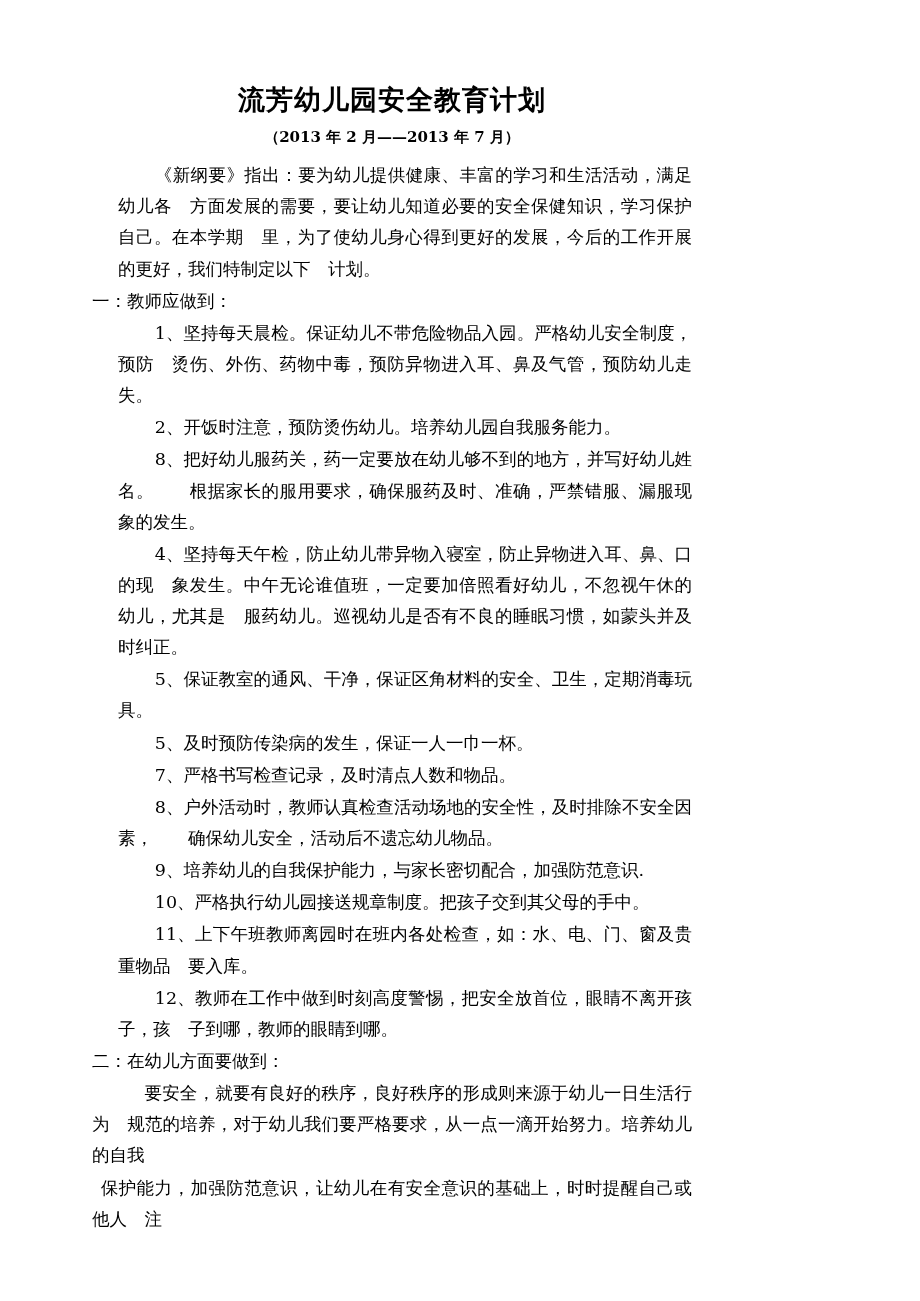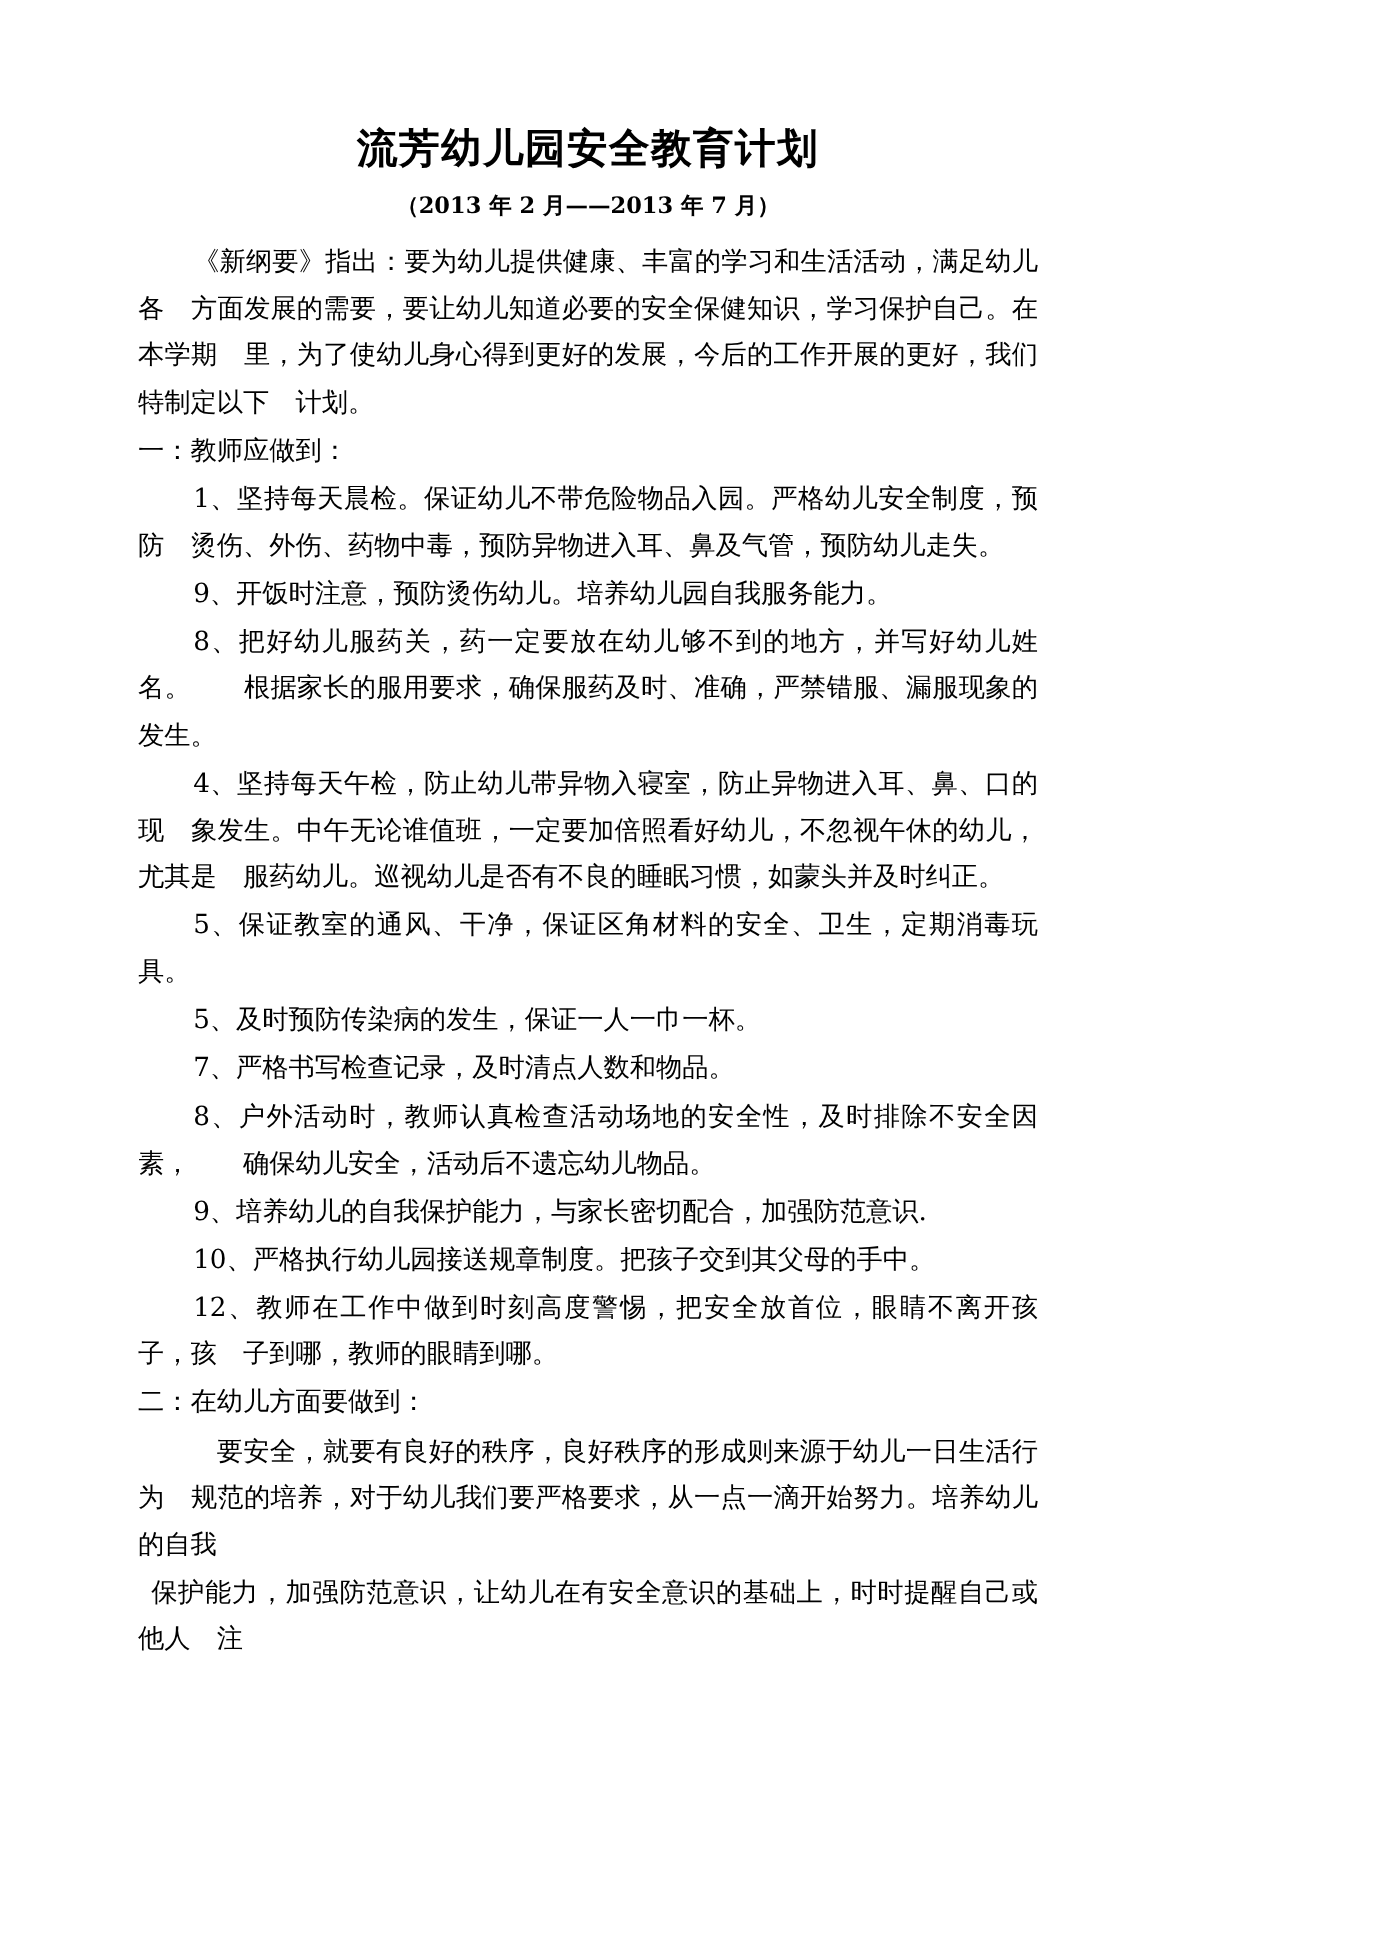--- a/index.html
+++ b/index.html
@@ -38,20 +38,21 @@
   }
   .para {
     font-size: 17.5px;
     line-height: 1.78;
     text-align: justify;
     text-justify: inter-ideograph;
     margin: 0 0 1px 0;
   }
   .indent2 {
     text-indent: 2.1em;
+    margin-left: 26px;
   }
   .noindent {
     text-indent: 0;
   }
   .indent3 {
     text-indent: 3em;
   }
   .indent-half {
     text-indent: 0.5em;
   }
@@ -59,27 +60,28 @@
 </head>
 <body>
 
 <div class="page">
   <h1 class="doc-title">流芳幼儿园安全教育计划</h1>
   <div class="doc-subtitle">（2013 年 2 月——2013 年 7 月）</div>
   <div class="body-text">
     <p class="para indent2">《新纲要》指出：要为幼儿提供健康、丰富的学习和生活活动，满足幼儿各　方面发展的需要，要让幼儿知道必要的安全保健知识，学习保护自己。在本学期　里，为了使幼儿身心得到更好的发展，今后的工作开展的更好，我们特制定以下　计划。</p>
     <p class="para noindent">一：教师应做到：</p>
     <p class="para indent2">1、坚持每天晨检。保证幼儿不带危险物品入园。严格幼儿安全制度，预防　烫伤、外伤、药物中毒，预防异物进入耳、鼻及气管，预防幼儿走失。</p>
-    <p class="para indent2">9、开饭时注意，预防烫伤幼儿。培养幼儿园自我服务能力。</p>
+    <p class="para indent2">2、开饭时注意，预防烫伤幼儿。培养幼儿园自我服务能力。</p>
     <p class="para indent2">8、把好幼儿服药关，药一定要放在幼儿够不到的地方，并写好幼儿姓名。　　根据家长的服用要求，确保服药及时、准确，严禁错服、漏服现象的发生。</p>
     <p class="para indent2">4、坚持每天午检，防止幼儿带异物入寝室，防止异物进入耳、鼻、口的现　象发生。中午无论谁值班，一定要加倍照看好幼儿，不忽视午休的幼儿，尤其是　服药幼儿。巡视幼儿是否有不良的睡眠习惯，如蒙头并及时纠正。</p>
     <p class="para indent2">5、保证教室的通风、干净，保证区角材料的安全、卫生，定期消毒玩具。</p>
     <p class="para indent2">5、及时预防传染病的发生，保证一人一巾一杯。</p>
     <p class="para indent2">7、严格书写检查记录，及时清点人数和物品。</p>
     <p class="para indent2">8、户外活动时，教师认真检查活动场地的安全性，及时排除不安全因素，　　确保幼儿安全，活动后不遗忘幼儿物品。</p>
     <p class="para indent2">9、培养幼儿的自我保护能力，与家长密切配合，加强防范意识.</p>
     <p class="para indent2">10、严格执行幼儿园接送规章制度。把孩子交到其父母的手中。</p>
+    <p class="para indent2">11、上下午班教师离园时在班内各处检查，如：水、电、门、窗及贵重物品　要入库。</p>
     <p class="para indent2">12、教师在工作中做到时刻高度警惕，把安全放首位，眼睛不离开孩子，孩　子到哪，教师的眼睛到哪。</p>
     <p class="para noindent">二：在幼儿方面要做到：</p>
     <p class="para indent3">要安全，就要有良好的秩序，良好秩序的形成则来源于幼儿一日生活行为　规范的培养，对于幼儿我们要严格要求，从一点一滴开始努力。培养幼儿的自我</p>
     <p class="para indent-half">保护能力，加强防范意识，让幼儿在有安全意识的基础上，时时提醒自己或他人　注</p>
   </div>
 </div>
 
 </body></html>

